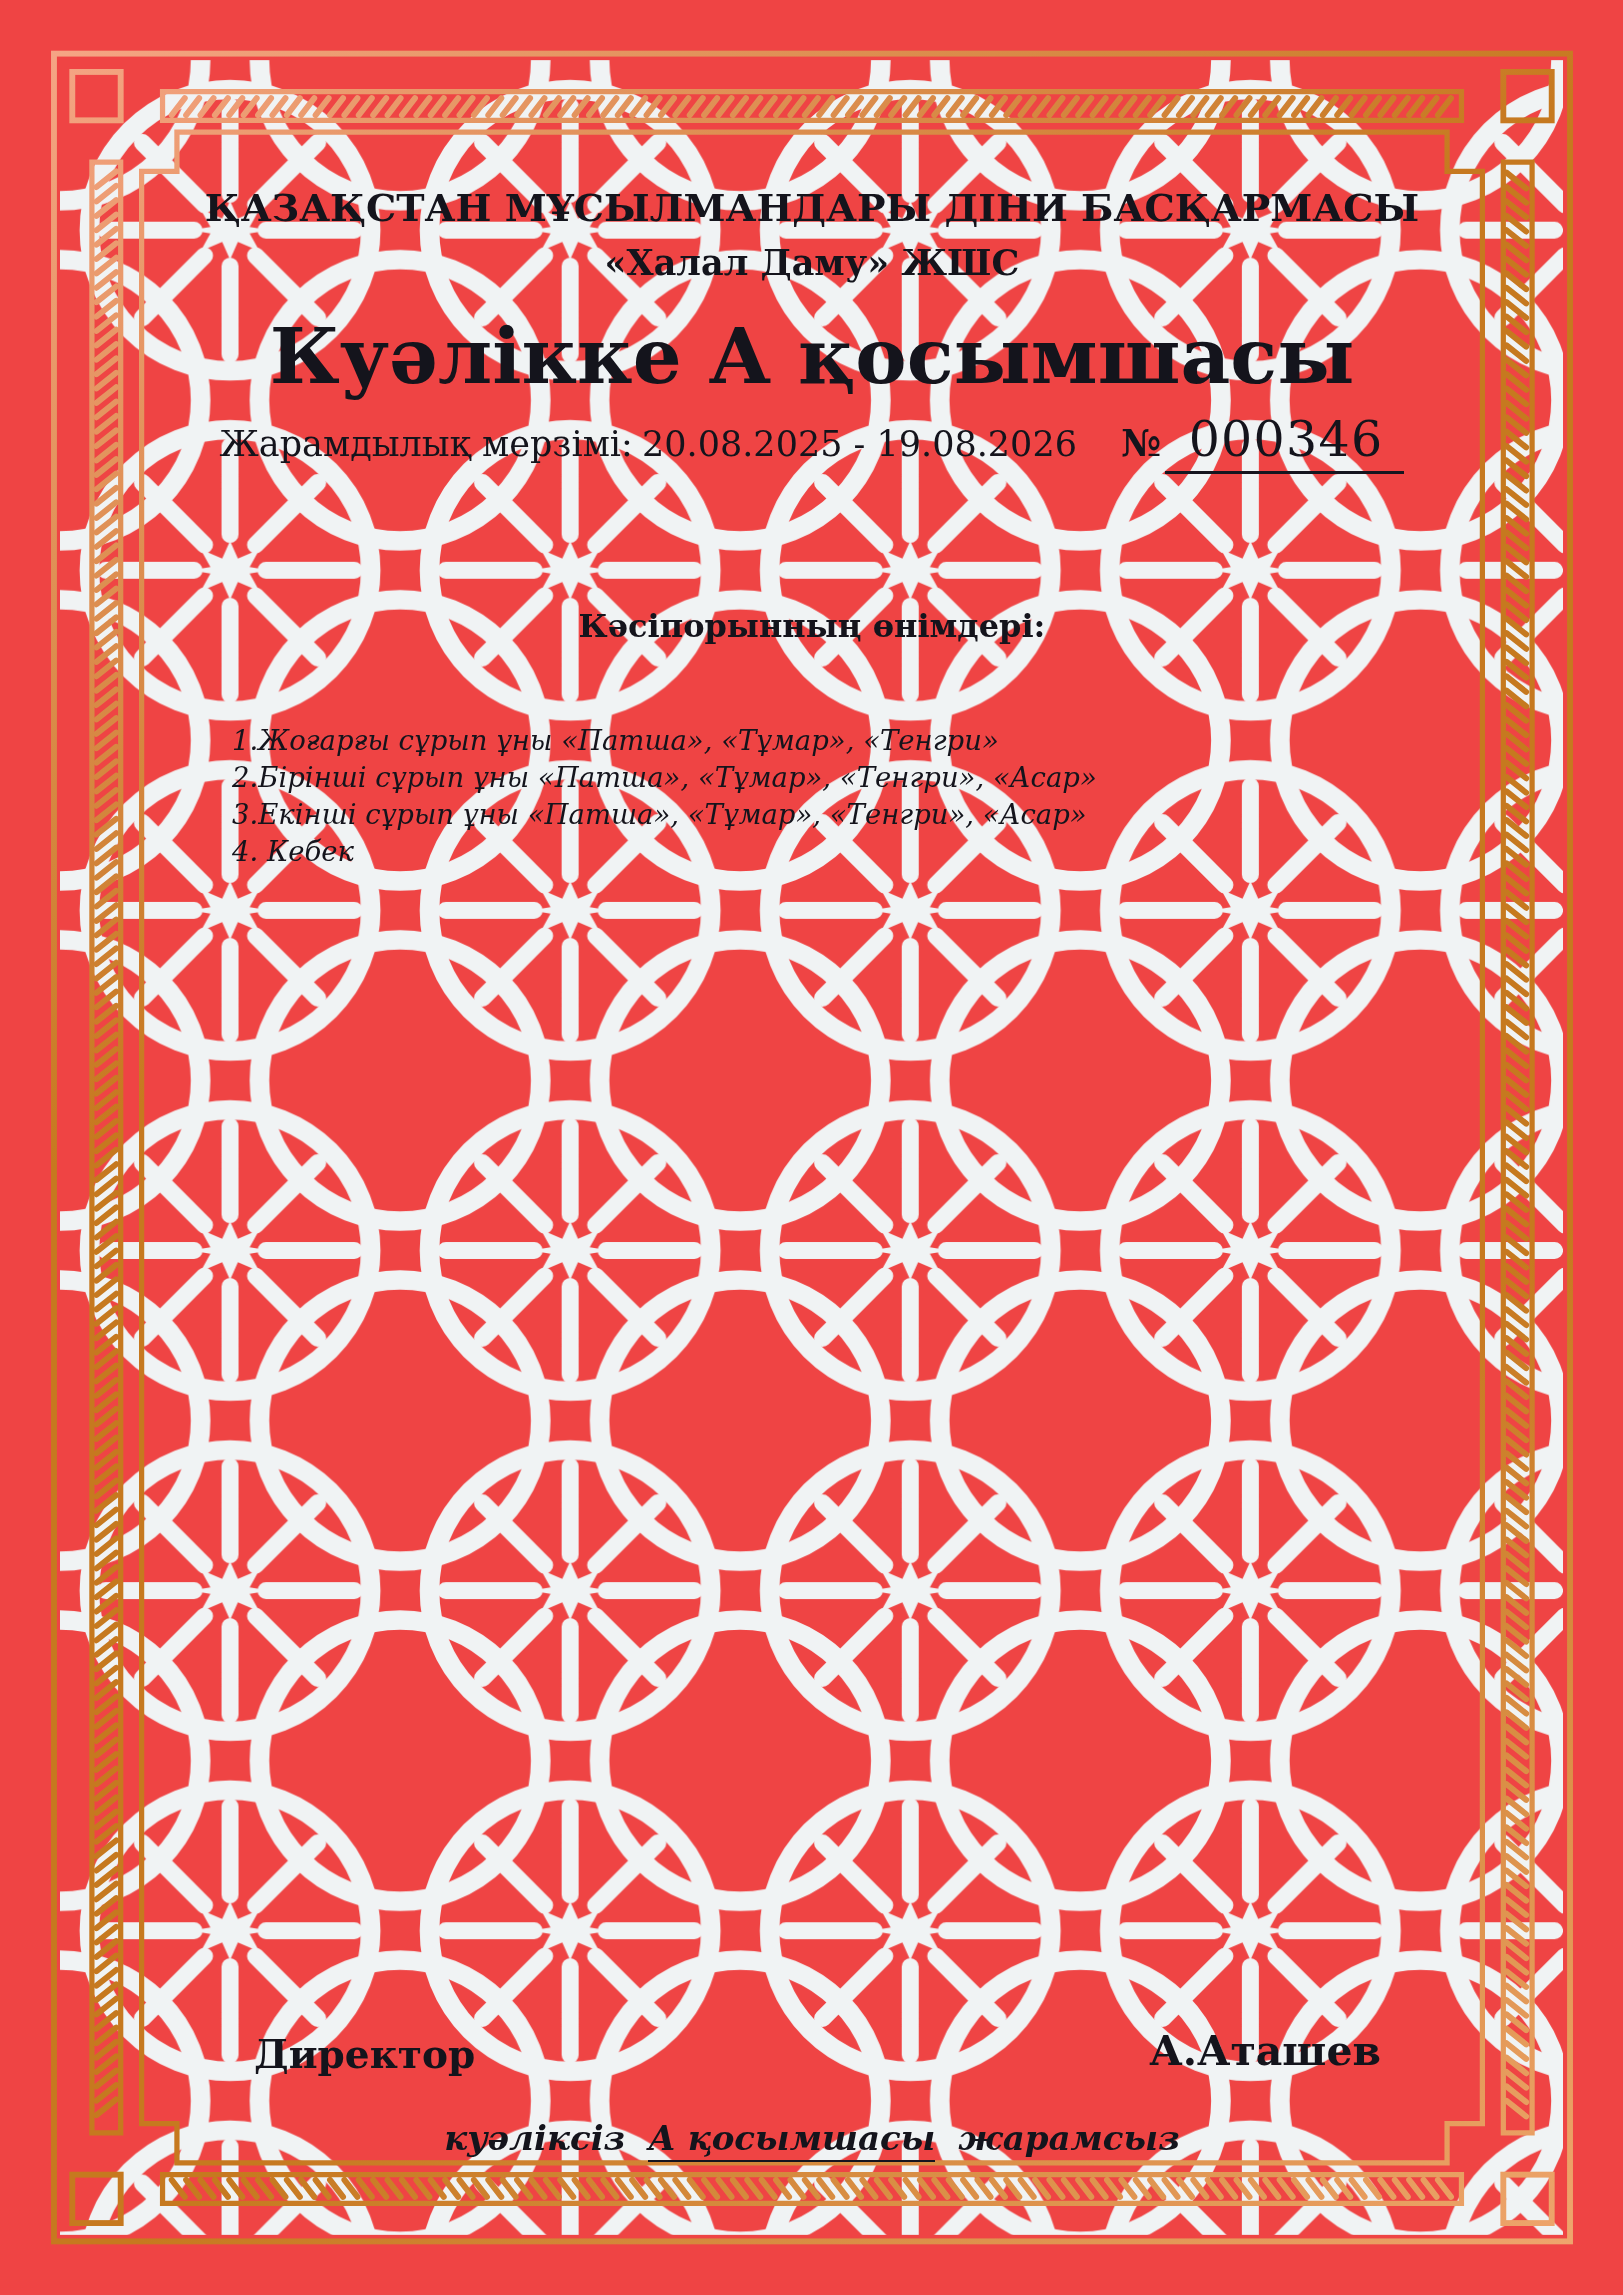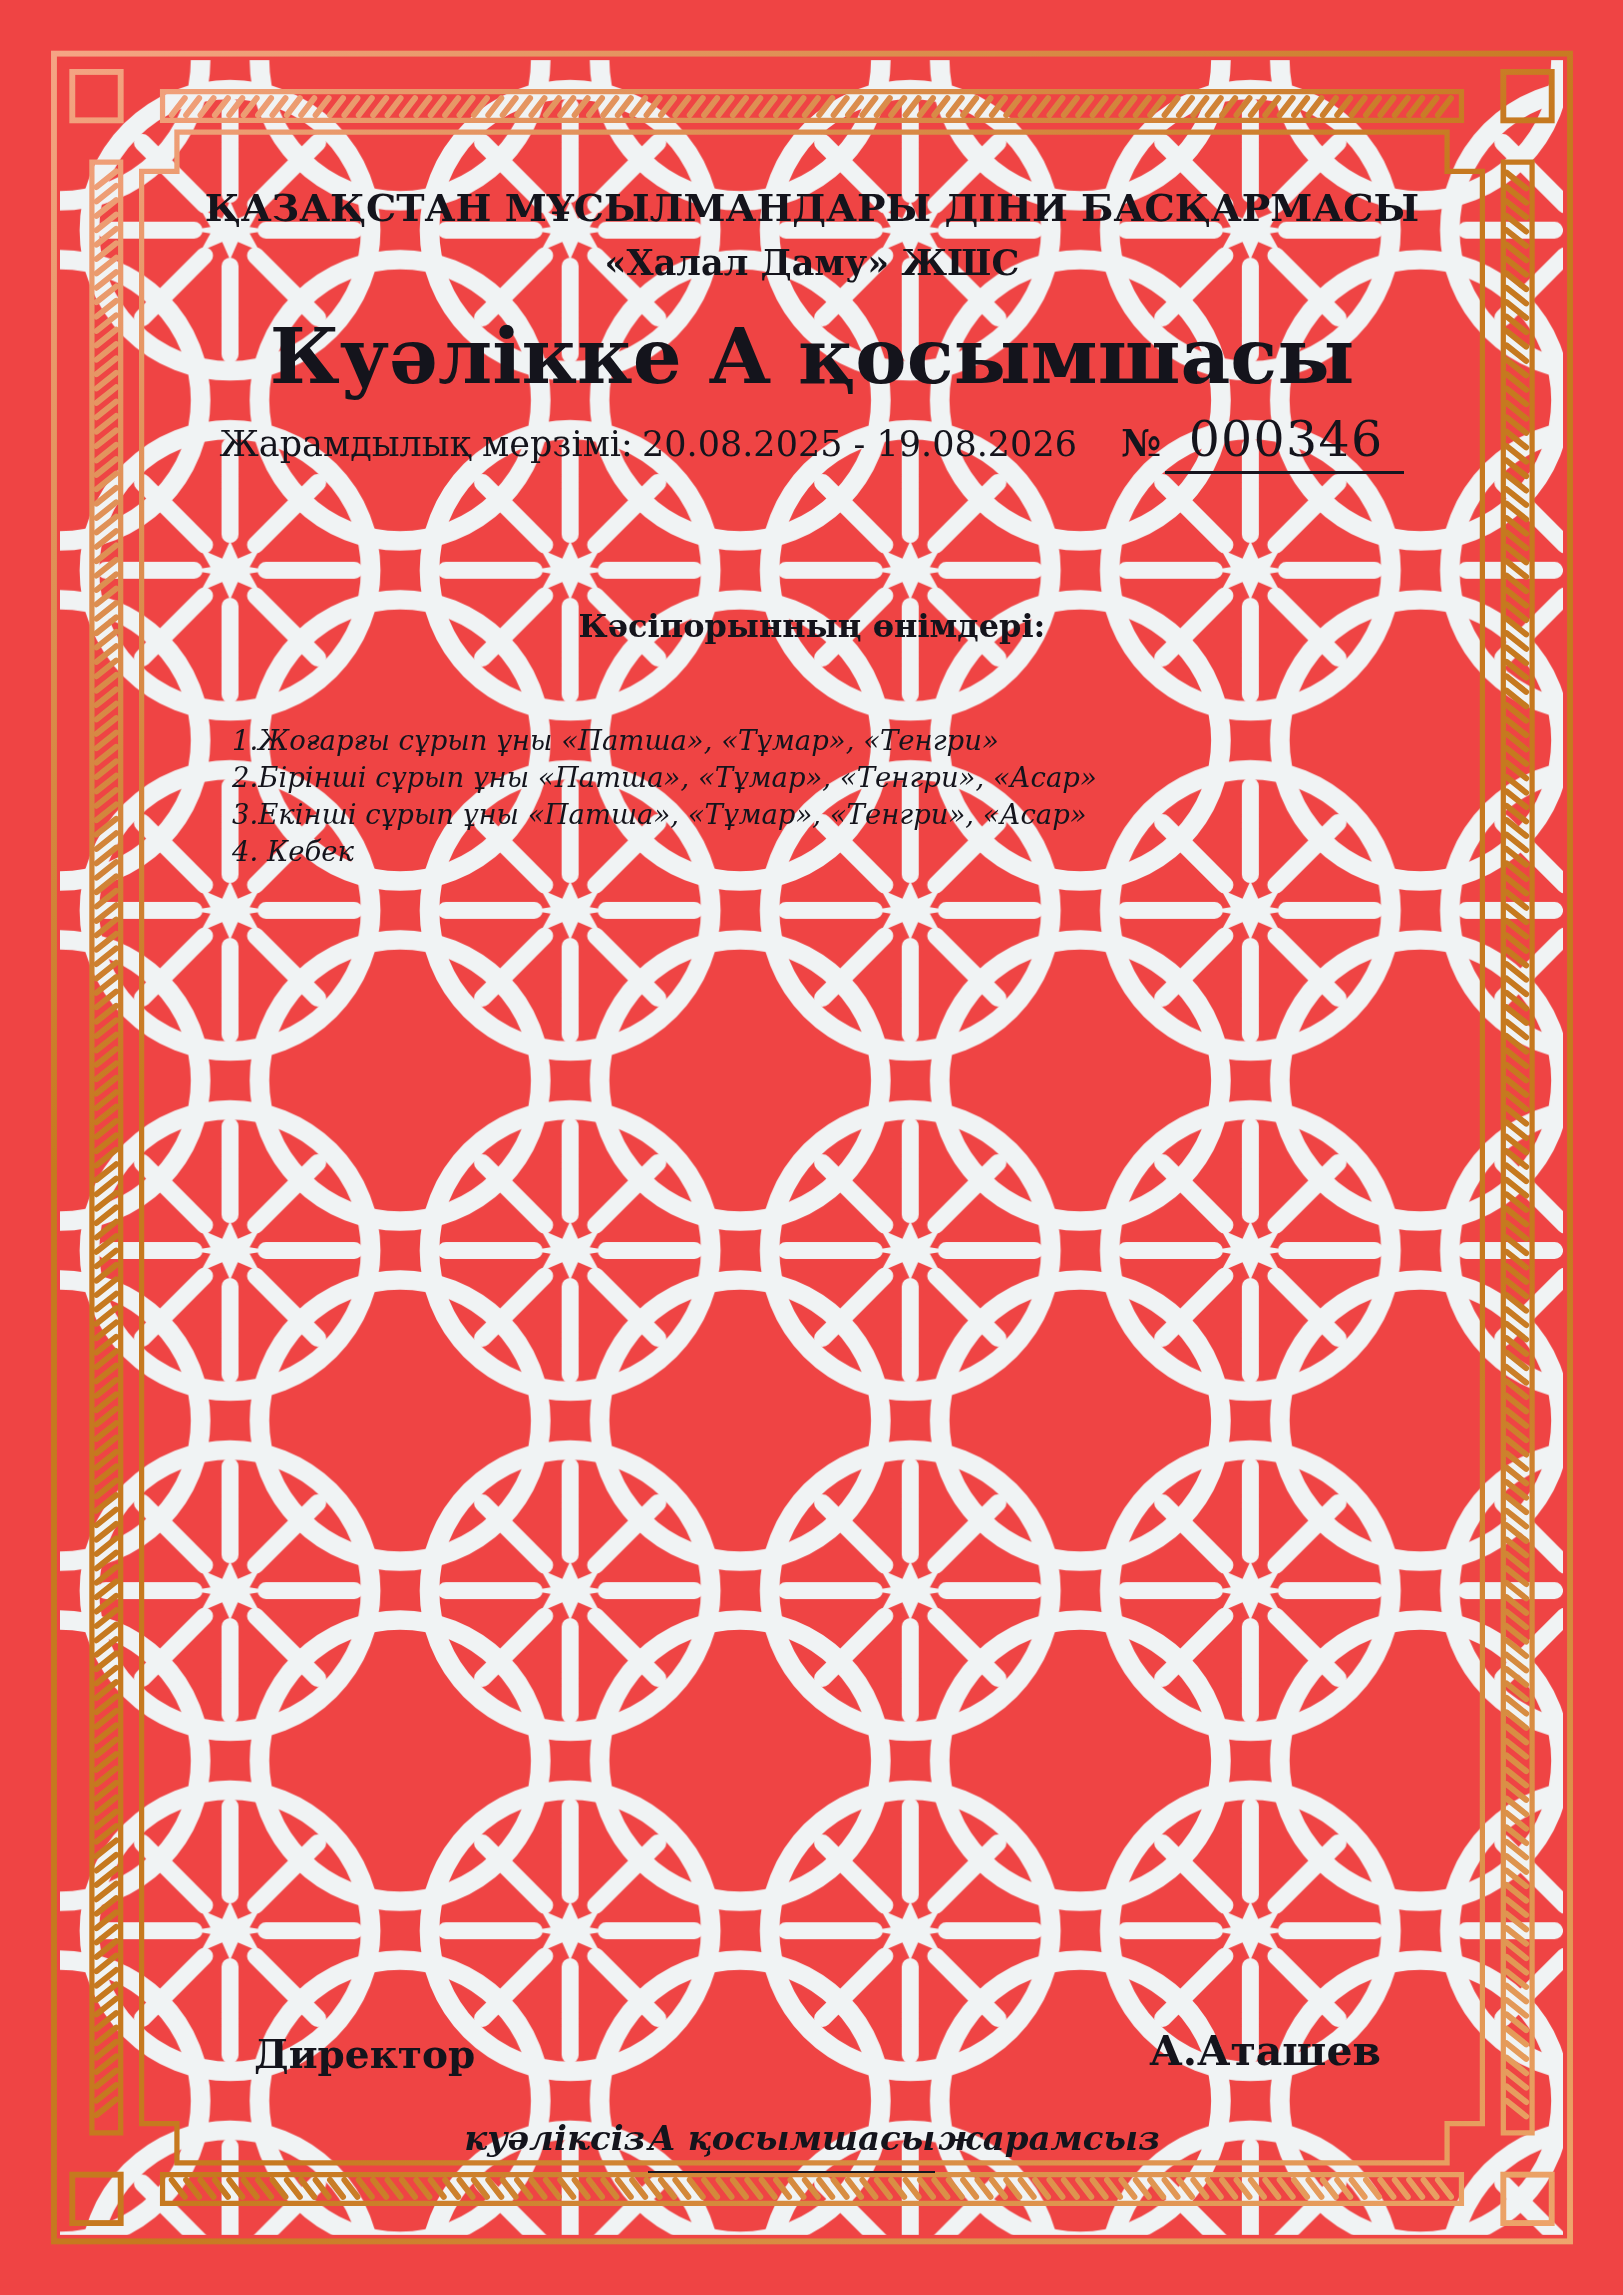--- a/index.html
+++ b/index.html
@@ -27,21 +27,21 @@
     padding:0 21px 6.5px 23.6px;margin-left:3.9px;
     border-bottom:3.3px solid #15151f;line-height:1;
   }
   .company{top:479px;font-size:86px;font-weight:bold;}
   .products-heading{top:607px;font-size:32px;font-weight:bold;}
   .product-list{left:232px;top:722px;font-size:27.5px;font-style:italic;
     line-height:37px;text-align:left;}
   .sig-role{top:2031px;left:254px;font-size:39px;font-weight:bold;}
   .sig-name{top:2027px;right:243px;font-size:41px;font-weight:bold;}
   .footer-note{top:2118px;font-size:34px;font-weight:bold;font-style:italic;}
-  .footer-note .u{border-bottom:2.6px solid #15151f;padding-bottom:13px;margin:0 3px;}
+  .footer-note .u{border-bottom:2.6px solid #15151f;padding-bottom:2px;margin:0 23px;}
   .footer-note .pre{margin-right:0;}
 </style>
 </head>
 <body>
 
 <div class="page">
 
   <svg class="wm" width="1503" height="2175" viewBox="0 0 2298 3325">
     <defs>
       <pattern id="wmTile" width="520" height="520" patternUnits="userSpaceOnUse">

